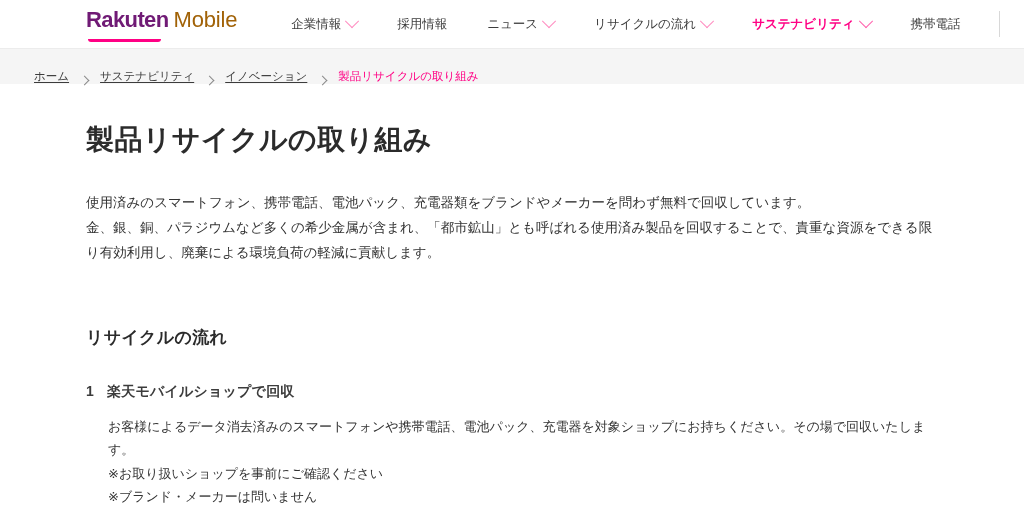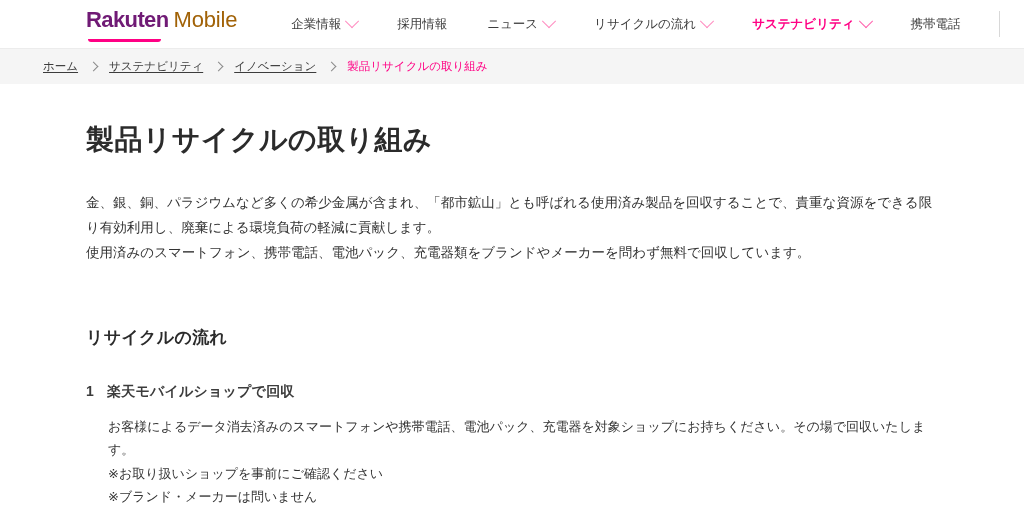--- a/index.html
+++ b/index.html
@@ -106,22 +106,22 @@
     white-space: nowrap;
     cursor: pointer;
   }
 
   
   .breadcrumb-bar {
     height: 36px;
     background: #f5f5f5;
     border-top: 1px solid #ececec;
     display: flex;
-    align-items: center;
-    padding-left: 43px;
+    align-items: flex-end;
+    padding-left: 34px;
     box-sizing: border-box;
   }
   .crumb {
     font-size: 11.5px;
     color: #3c3c3c;
     text-decoration: underline;
     text-underline-offset: 2px;
     white-space: nowrap;
     cursor: pointer;
   }
@@ -243,22 +243,22 @@
   <a class="crumb" href="#">イノベーション</a>
   <span class="crumb-sep"></span>
   <span class="crumb current">製品リサイクルの取り組み</span>
 </div>
 
 <main class="content">
 
   <h1 class="page-title">製品リサイクルの取り組み</h1>
 
   <div class="intro">
+    <p>使用済みのスマートフォン、携帯電話、電池パック、充電器類をブランドやメーカーを問わず無料で回収しています。</p>
     <p>金、銀、銅、パラジウムなど多くの希少金属が含まれ、「都市鉱山」とも呼ばれる使用済み製品を回収することで、貴重な資源をできる限り有効利用し、廃棄による環境負荷の軽減に貢献します。</p>
-    <p>使用済みのスマートフォン、携帯電話、電池パック、充電器類をブランドやメーカーを問わず無料で回収しています。</p>
   </div>
 
   <h2 class="section-heading">リサイクルの流れ</h2>
 
   <section class="step">
     <div class="step-head">
       <span class="step-num">1</span>
       <span class="step-title">楽天モバイルショップで回収</span>
     </div>
     <div class="step-body">

